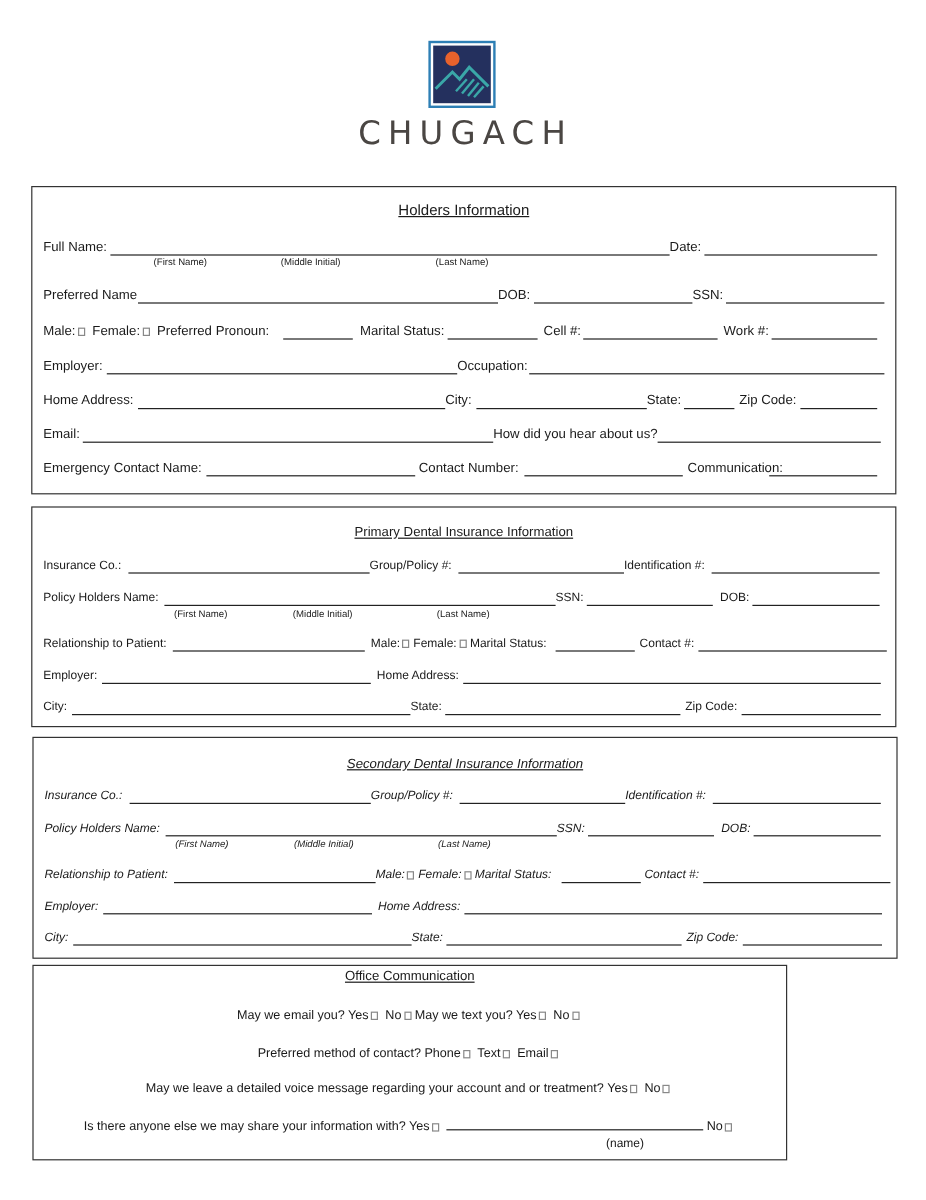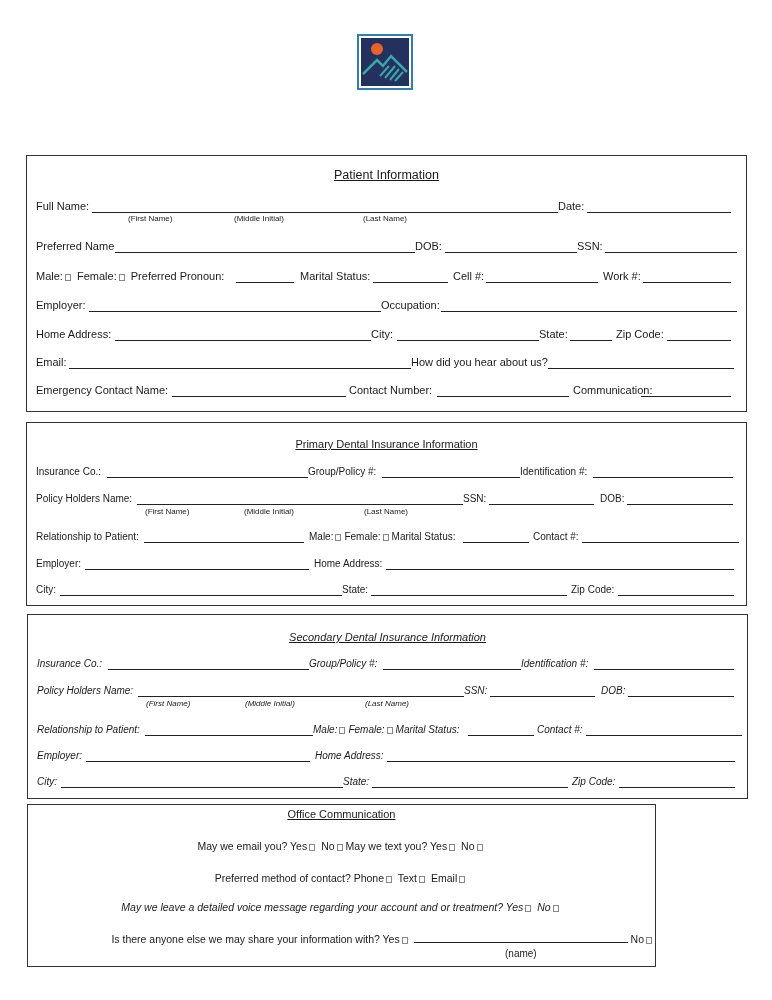--- a/index.html
+++ b/index.html
@@ -33,24 +33,25 @@
       <svg width="48" height="48" viewBox="0 0 48 48">
         <circle cx="16" cy="11" r="6" fill="#e8622c"></circle>
         <polyline points="2,36 16,22 22,28 30,18 46,34" fill="none" stroke="#3aa7a8" stroke-width="2.5"></polyline>
         <line x1="24" y1="40" x2="34" y2="28" stroke="#3aa7a8" stroke-width="2"></line>
         <line x1="29" y1="42" x2="38" y2="31" stroke="#3aa7a8" stroke-width="2"></line>
         <line x1="34" y1="43" x2="42" y2="34" stroke="#3aa7a8" stroke-width="2"></line>
         <line x1="19" y1="38" x2="28" y2="28" stroke="#3aa7a8" stroke-width="2"></line>
       </svg>
     </div>
   </div>
+  <div class="logo-word">CHUGACH</div>
 </div>
 
 <div class="box" style="left:26px;top:155px;width:721px;height:257px;">
-  <div class="sect-title" style="top:12px;font-size:12.5px;">Patient Information</div>
+  <div class="sect-title" style="top:12px;font-size:12.5px;">Holders Information</div>
 
   <span class="lbl" style="left:9px;top:44px;">Full Name:</span>
   <span class="line" style="left:65px;width:466px;top:56px;"></span>
   <span class="lbl" style="left:531px;top:44px;">Date:</span>
   <span class="line" style="left:560px;width:144px;top:56px;"></span>
   <span class="sub" style="left:101px;top:58px;">(First Name)</span>
   <span class="sub" style="left:207px;top:58px;">(Middle Initial)</span>
   <span class="sub" style="left:336px;top:58px;">(Last Name)</span>
 
   <span class="lbl" style="left:9px;top:84px;">Preferred Name</span>
@@ -195,26 +196,26 @@
     <span>No</span><span class="cb"></span>
   </div>
 
   <div class="center-row" style="top:67px;font-size:10.5px;">
     <span>Preferred method of contact?</span>
     <span>Phone</span><span class="cb"></span>
     <span>Text</span><span class="cb"></span>
     <span>Email</span><span class="cb"></span>
   </div>
 
-  <div class="center-row" style="top:96px;font-size:10.5px;font-style:italic;">
+  <div class="center-row" style="top:96px;font-size:10.5px;">
     <span>May we leave a detailed voice message regarding your account and or treatment?</span>
     <span>Yes</span><span class="cb"></span>
     <span>No</span><span class="cb"></span>
   </div>
 
-  <div class="center-row" style="top:128px;font-size:10.5px;text-align:right;">
+  <div class="center-row" style="top:128px;font-size:10.5px;">
     <span>Is there anyone else we may share your information with?</span>
     <span>Yes</span><span class="cb"></span>
     <span class="ul" style="width:214px;"></span>
     <span>No</span><span class="cb"></span>
   </div>
   <span class="lbl" style="left:477px;top:143px;font-size:10px;">(name)</span>
 </div>
 
 </body></html>

